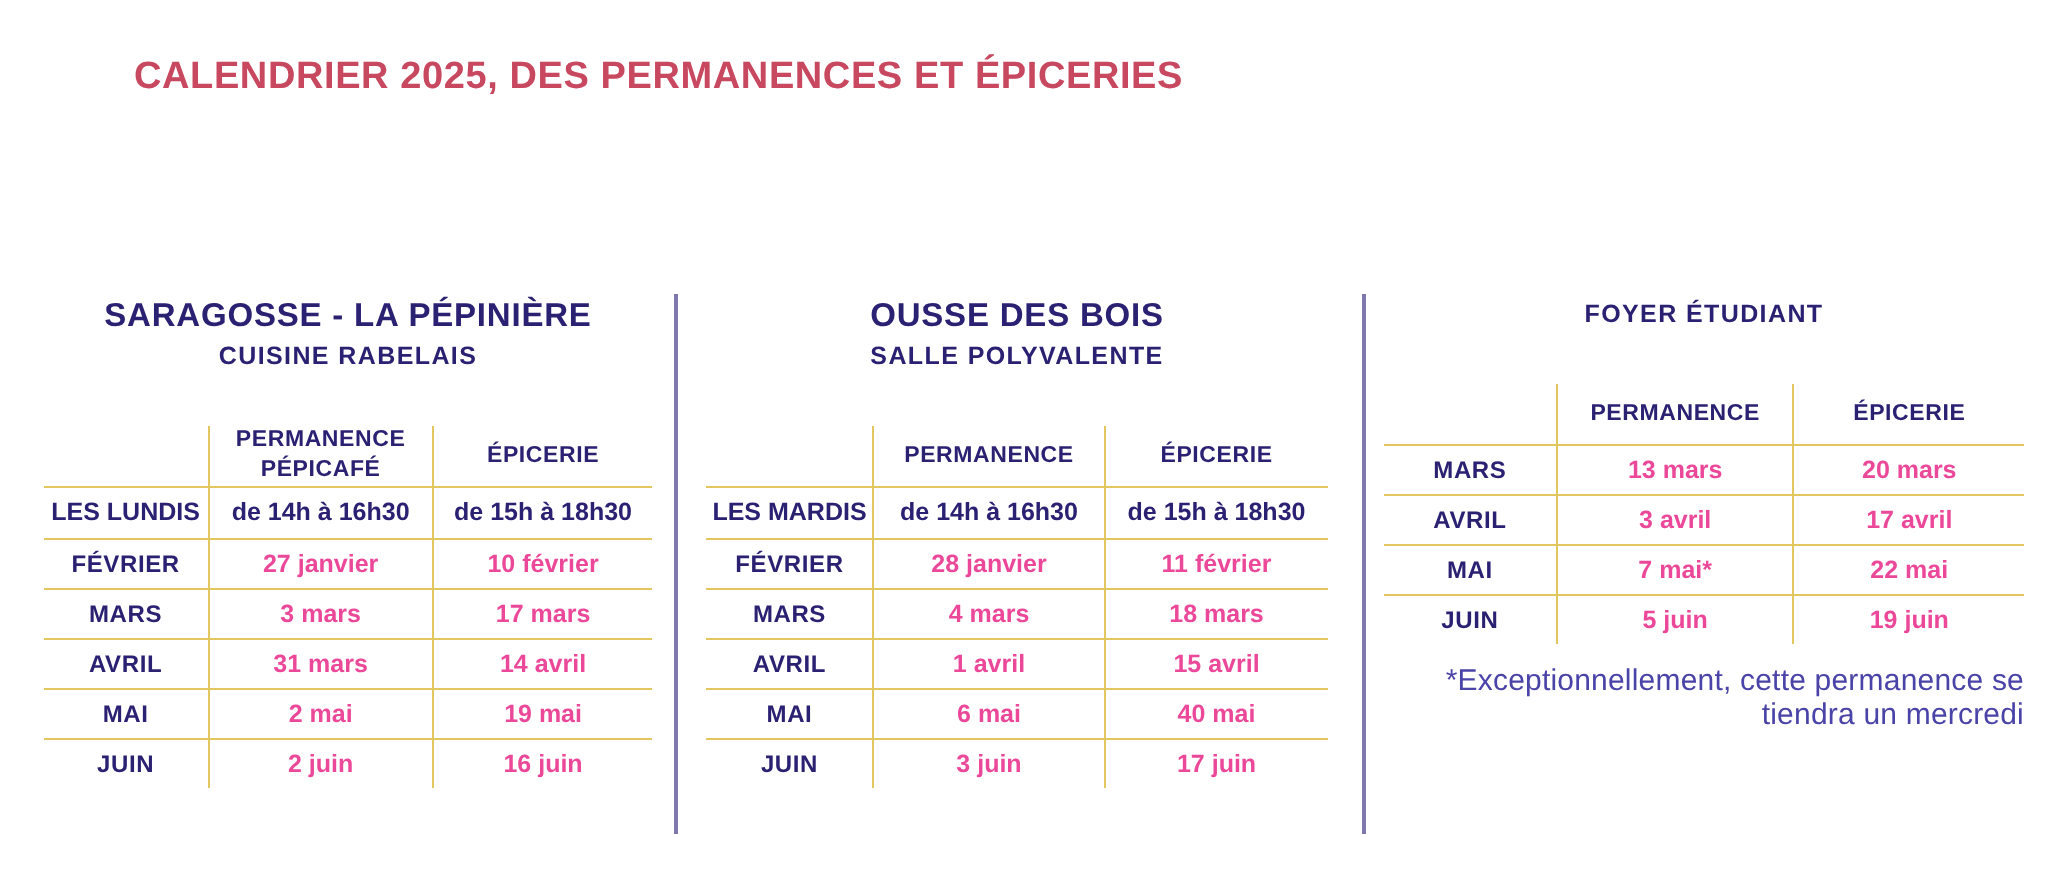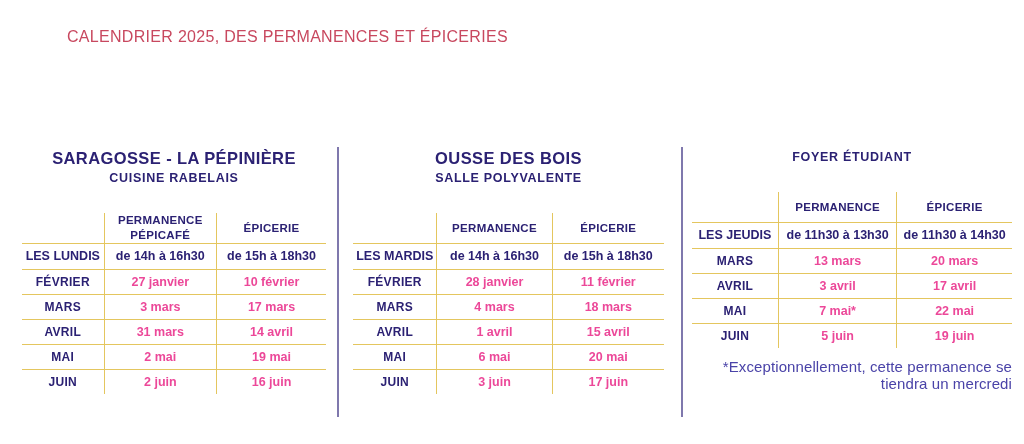--- a/index.html
+++ b/index.html
@@ -7,22 +7,22 @@
   body {
     width: 1024px; height: 444px;
     position: relative;
     overflow: hidden;
     font-family: "Liberation Sans", sans-serif;
     color: #2b2173;
   }
   .page-title {
     position: absolute;
     left: 67px; top: 28px;
-    font-size: 16px;
-    font-weight: 400;
+    font-size: 19px;
+    font-weight: 700;
     letter-spacing: 0.3px;
     color: #c8485f;
     white-space: nowrap;
   }
   .divider {
     position: absolute;
     top: 147px;
     width: 2px; height: 270px;
     background: #7f78ad;
   }
@@ -196,21 +196,21 @@
         <td class="date-cell col3">18 mars</td>
       </tr>
       <tr class="month-row">
         <td class="month-cell">AVRIL</td>
         <td class="date-cell col2">1 avril</td>
         <td class="date-cell col3">15 avril</td>
       </tr>
       <tr class="month-row">
         <td class="month-cell">MAI</td>
         <td class="date-cell col2">6 mai</td>
-        <td class="date-cell col3">20 mai</td>
+        <td class="date-cell col3">40 mai</td>
       </tr>
       <tr class="month-row">
         <td class="month-cell">JUIN</td>
         <td class="date-cell col2">3 juin</td>
         <td class="date-cell col3">17 juin</td>
       </tr>
     </tbody>
   </table>
 </section>
 
@@ -223,25 +223,20 @@
         <col class="c-epi">
       </colgroup>
     <thead>
       <tr class="header-row">
         <th></th>
         <th class="head-cell col2">PERMANENCE</th>
         <th class="head-cell col3">ÉPICERIE</th>
       </tr>
     </thead>
     <tbody>
-      <tr class="schedule-row">
-        <td class="day-cell">LES JEUDIS</td>
-        <td class="time-cell col2">de 11h30 à 13h30</td>
-        <td class="time-cell col3">de 11h30 à 14h30</td>
-      </tr>
       <tr class="month-row">
         <td class="month-cell">MARS</td>
         <td class="date-cell col2">13 mars</td>
         <td class="date-cell col3">20 mars</td>
       </tr>
       <tr class="month-row">
         <td class="month-cell">AVRIL</td>
         <td class="date-cell col2">3 avril</td>
         <td class="date-cell col3">17 avril</td>
       </tr>

